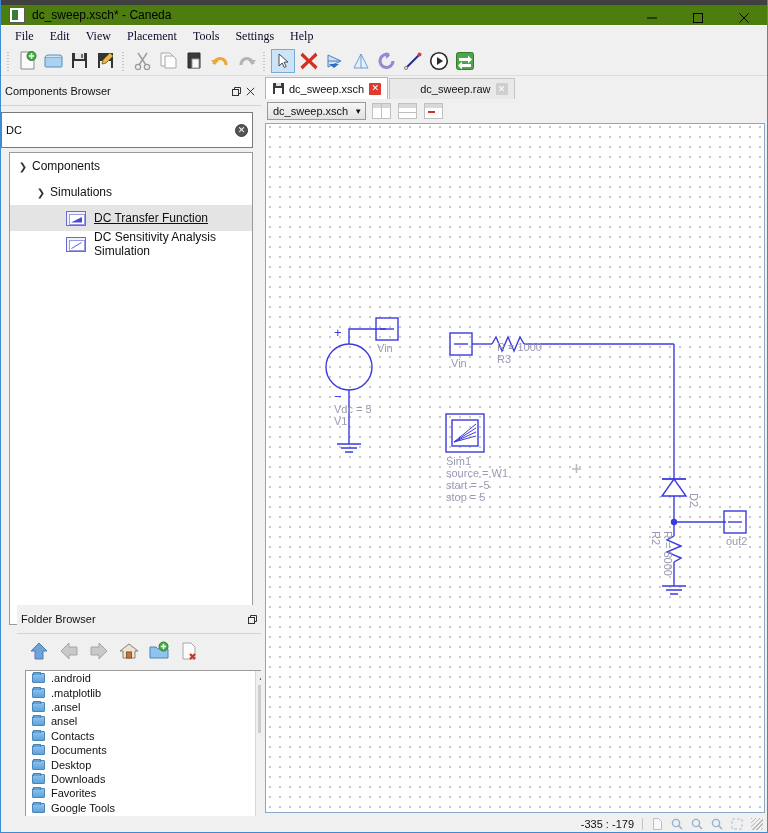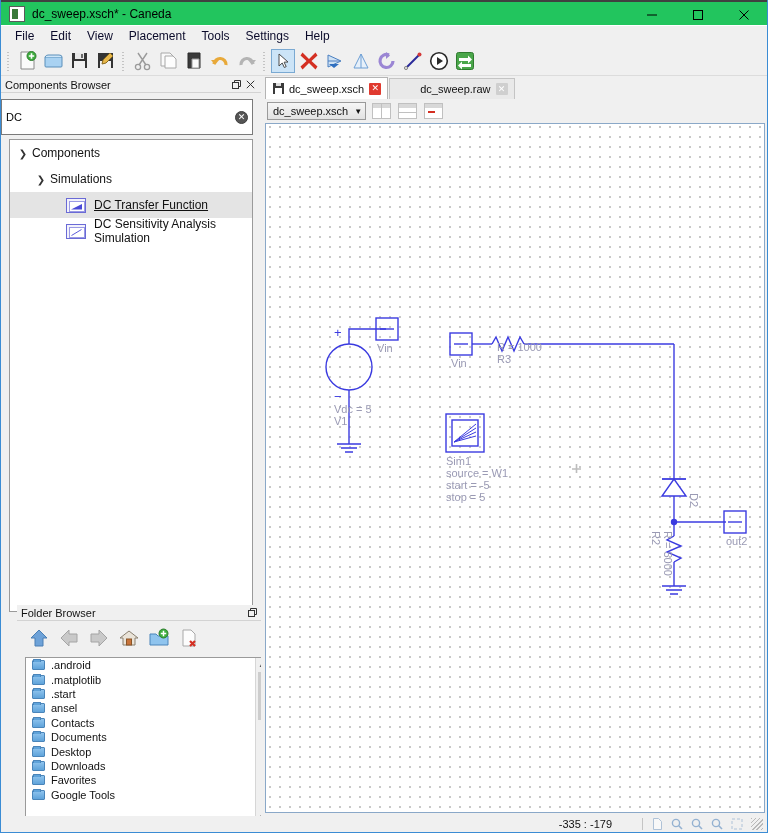--- a/index.html
+++ b/index.html
@@ -17,22 +17,22 @@
     width: 768px; height: 833px;
     background: #f0f0f0;
     border: 1px solid #3b8cd4;
     border-top: none;
     overflow: hidden;
   }
 
   
   .titlebar {
     height: 26px;
-    background: #22c55e;
-    border-top: 2px solid #404040;
+    background: #4d7c0f;
+    border-top: 5px solid #404040;
     border-bottom: 1px solid #ffffff;
     display: flex; align-items: center;
     position: relative;
   }
   .title-icon {
     width: 16px; height: 16px;
     margin-left: 8px; margin-right: 7px;
     background: #ffffff;
     border: 1px solid #5a5a5a;
     position: relative;
@@ -54,21 +54,21 @@
 
   
   .menubar {
     height: 20px;
     background: #f0f0f0;
     display: flex; align-items: center;
     padding-left: 6px;
   }
   .menu-item {
     padding: 2px 8px;
-    font-size: 12px; color: #0a0a2a;
+    font-size: 12px; color: #0a0a2a; font-family: Liberation Serif, serif;
   }
 
   
   .toolbar {
     height: 30px;
     background: #f0f0f0;
     display: flex; align-items: center;
     padding-left: 2px;
     border-bottom: 1px solid #dcdcdc;
   }
@@ -94,21 +94,21 @@
     width: 768px; height: 740px;
   }
   .left-pane {
     position: absolute; left: 0; top: 0;
     width: 260px; height: 740px;
     background: #f0f0f0;
   }
 
   
   .dock-header {
-    height: 16px;
+    height: 29px;
     display: flex; align-items: center;
     padding: 0 4px;
     font-size: 11px; color: #111;
     background: #f0f0f0;
     border-bottom: 1px solid #d3d3d3;
   }
   .dock-title { flex: 1; }
   .dock-btn { width: 14px; height: 14px; display:flex; align-items:center; justify-content:center; color:#333; font-size:11px;}
 
   
@@ -256,21 +256,21 @@
   
   .statusbar {
     position: absolute; left: 0; bottom: 0;
     width: 766px; height: 16px;
     background: #f0f0f0;
     display: flex; align-items: center; justify-content: flex-end;
     font-size: 11px; color: #111;
     padding-right: 4px;
     gap: 4px;
   }
-  .sb-coords { color: #111; margin-right: 24px; }
+  .sb-coords { color: #111; margin-right: 2px; }
   .sb-sep { width:1px; height:12px; background:#c4c4c4; margin:0 2px; }
   .sb-icon { width: 16px; height: 14px; display:flex;align-items:center;justify-content:center; opacity:.55;}
   .sb-grip {
     width: 12px; height: 12px; margin-left:2px;
     background-image: repeating-linear-gradient(135deg, #b9b9b9 0 1px, transparent 1px 3px);
   }
 </style>
 </head>
 <body>
 
@@ -542,21 +542,21 @@
           <div class="fb-row">
               <span class="fb-folder"></span>
               <span>.android</span>
             </div>
           <div class="fb-row">
               <span class="fb-folder"></span>
               <span>.matplotlib</span>
             </div>
           <div class="fb-row">
               <span class="fb-folder"></span>
-              <span>.start</span>
+              <span>.ansel</span>
             </div>
           <div class="fb-row">
               <span class="fb-folder"></span>
               <span>ansel</span>
             </div>
           <div class="fb-row">
               <span class="fb-folder"></span>
               <span>Contacts</span>
             </div>
           <div class="fb-row">

